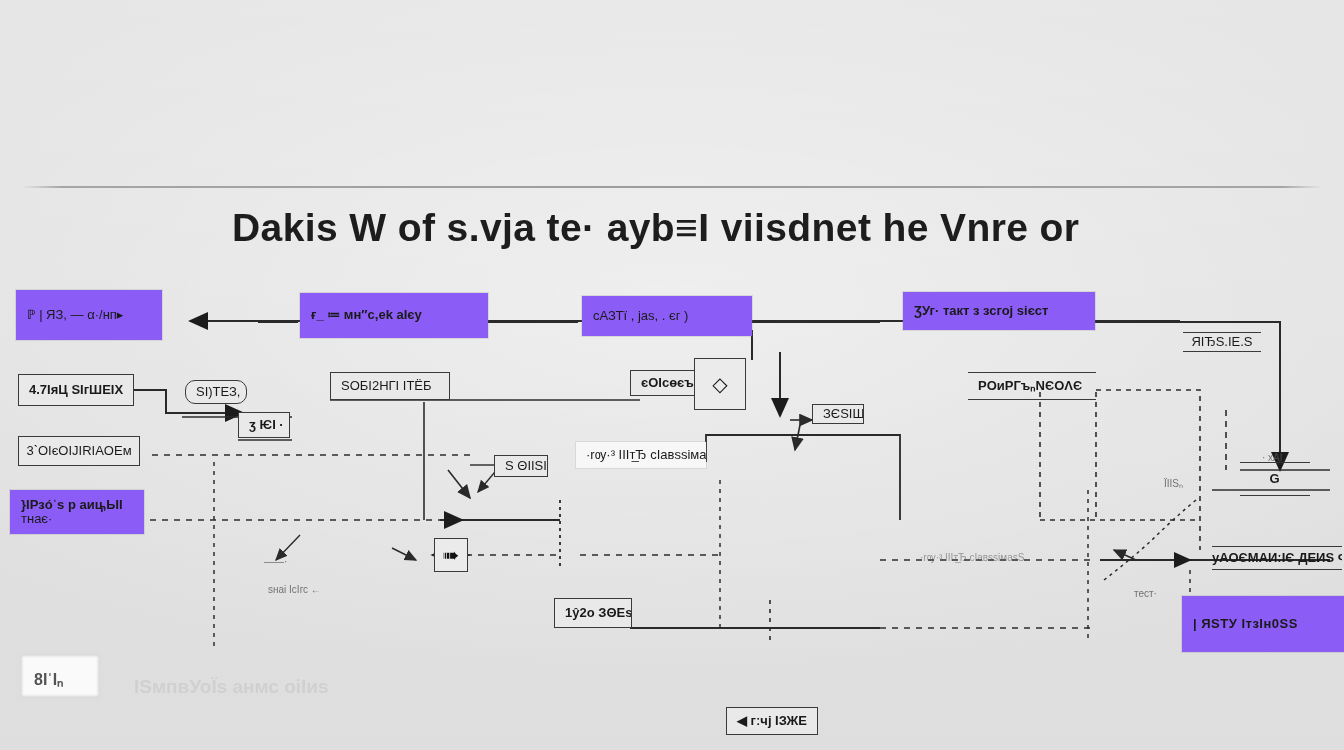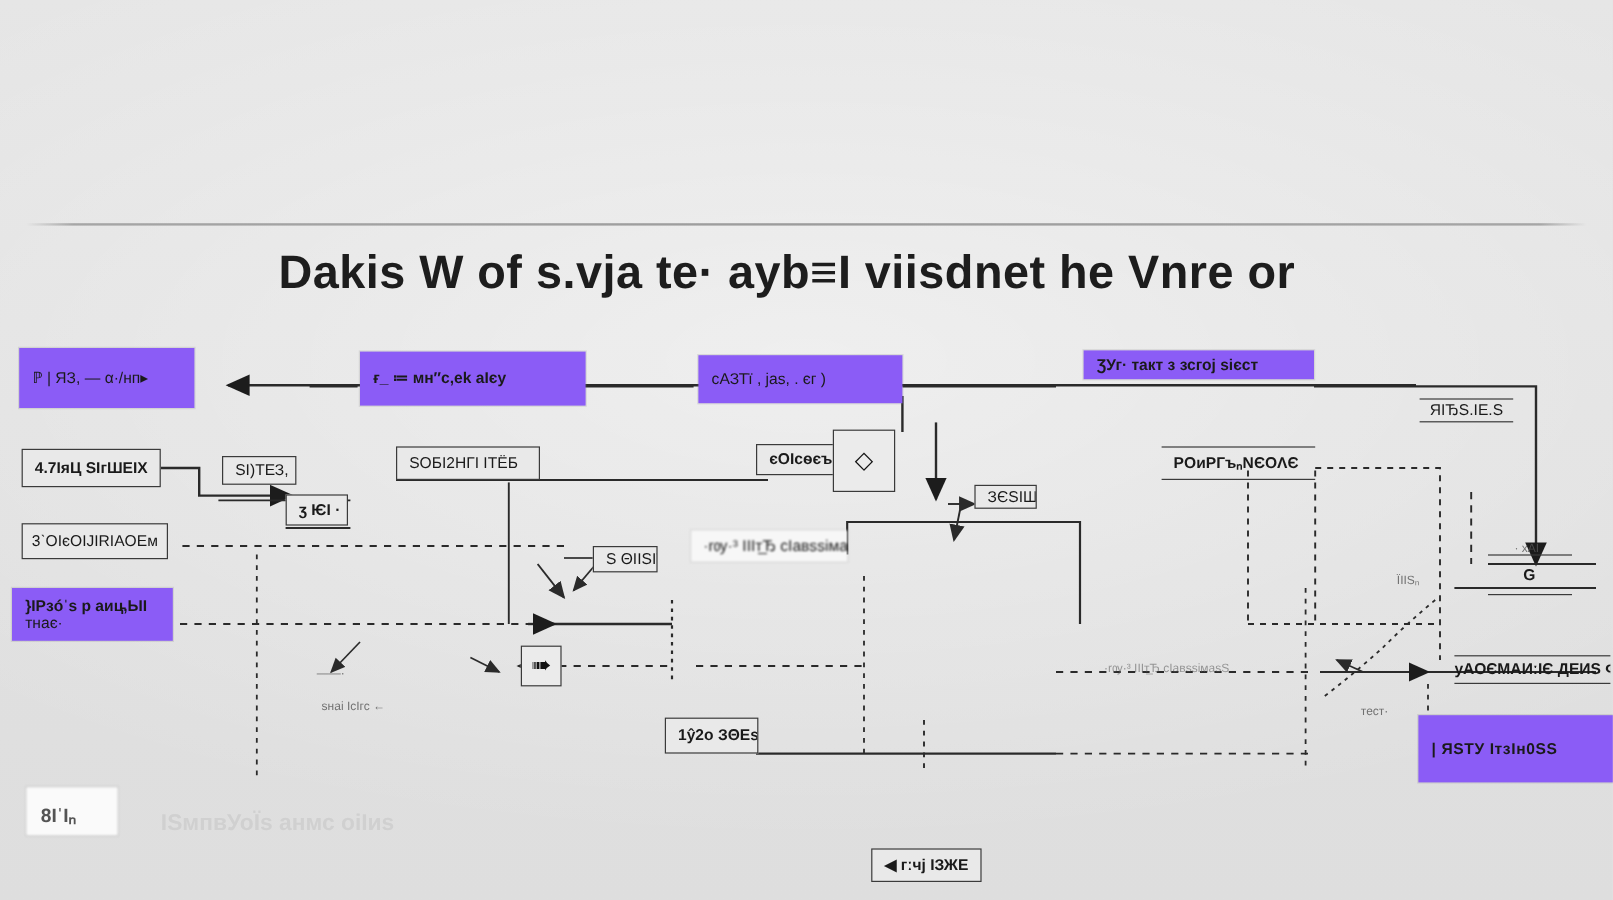--- a/index.html
+++ b/index.html
@@ -239,29 +239,29 @@
 </div>
 
 <div class="node n-white" style="left:300px;top:293px;width:188px;height:45px;">
   <span class="txt txt-sm txt-bold">ғ_ ≔ мн″c,ek aІєу</span>
 </div>
 
 <div class="node n-white" style="left:582px;top:296px;width:170px;height:40px;">
   <span class="txt txt-sm">сАЗТї , јаѕ, . єг   )</span>
 </div>
 
-<div class="node n-white" style="left:903px;top:292px;width:192px;height:24px;">
+<div class="node n-white" style="left:903px;top:292px;width:192px;height:38px;">
   <span class="txt txt-sm txt-bold">ƷУг· такт з зсгој ѕієст</span>
 </div>
 
 <div class="node n-outline" style="left:330px;top:372px;width:120px;height:28px;">
   <span class="txt txt-sm">ЅОБІ2НГІ ІТЁБ</span>
 </div>
 
-<div class="node n-outline" style="left:185px;top:380px;width:62px;height:24px;">
+<div class="node n-outline" style="left:185px;top:380px;width:62px;height:24px;border-radius:10px;">
   <span class="txt txt-xs">ЅІ)ТЕЗ,</span>
 </div>
 
 <div class="node n-outline" style="left:238px;top:412px;width:52px;height:26px;">
   <span class="txt txt-sm txt-bold txt-center">ʒ ѤІ ·</span>
 </div>
 
 <div class="node n-outline" style="left:630px;top:370px;width:66px;height:26px;">
   <span class="txt txt-xs txt-bold">єOІсѳєъ</span>
 </div>

